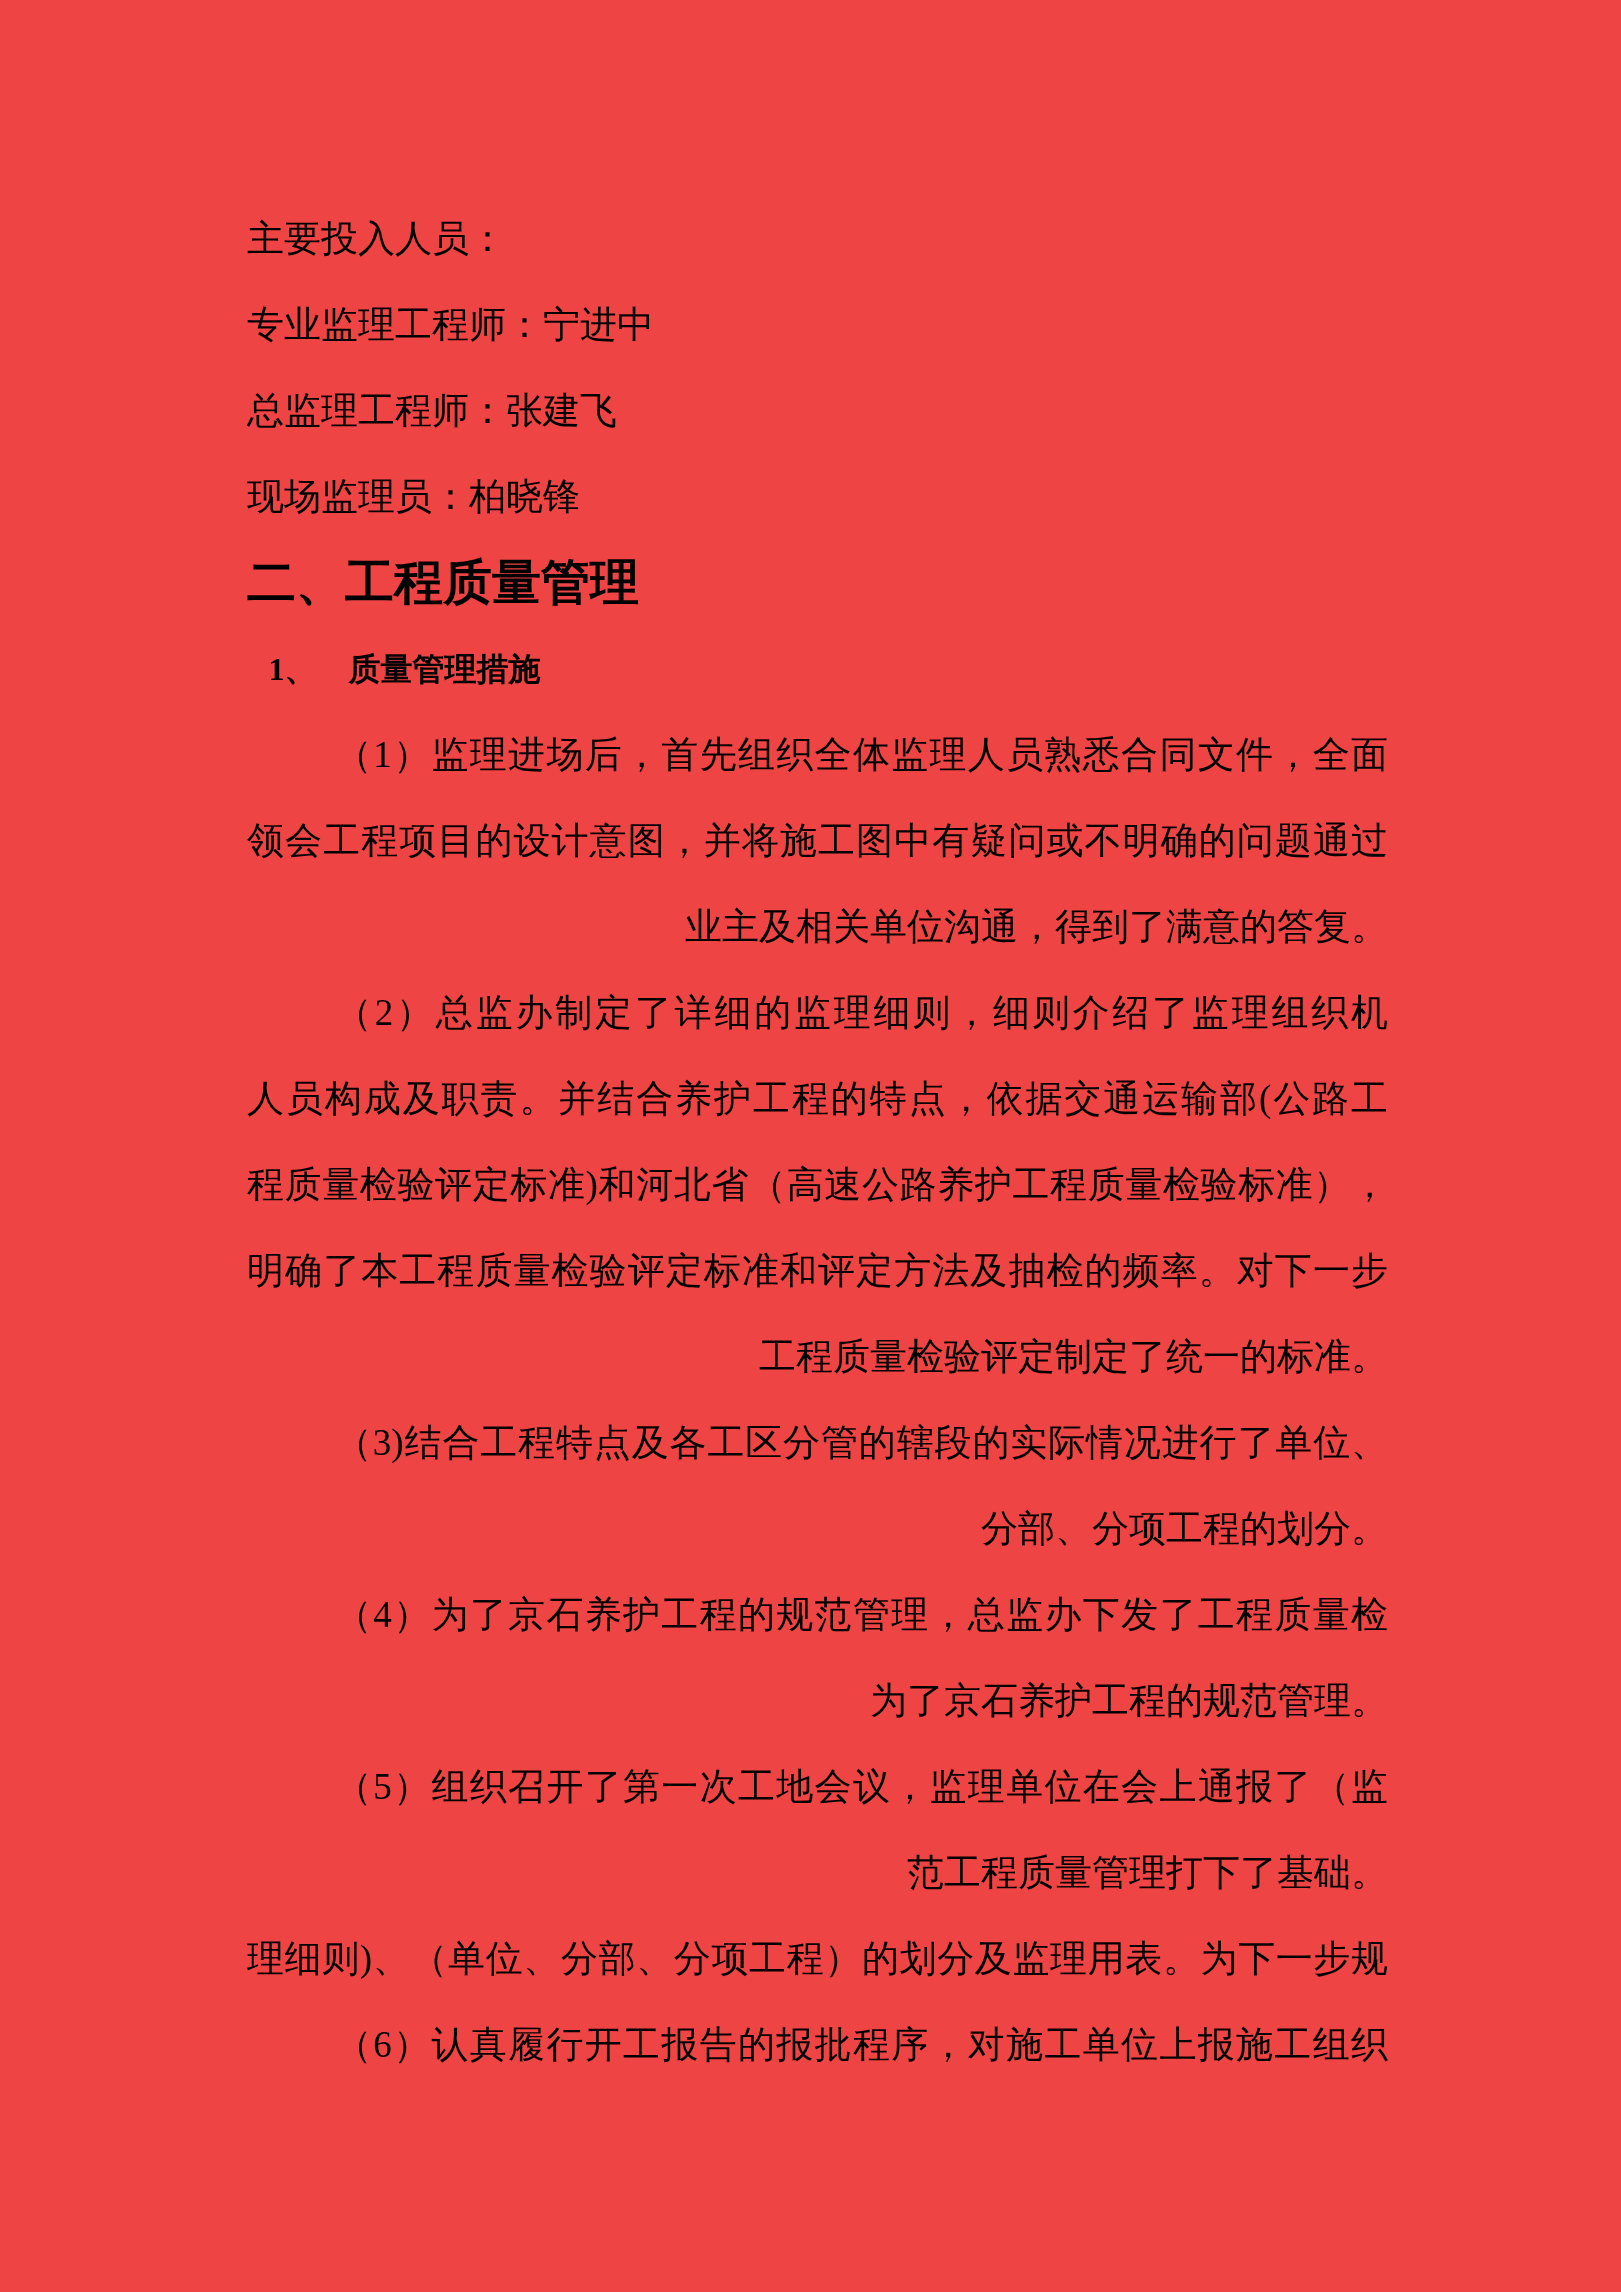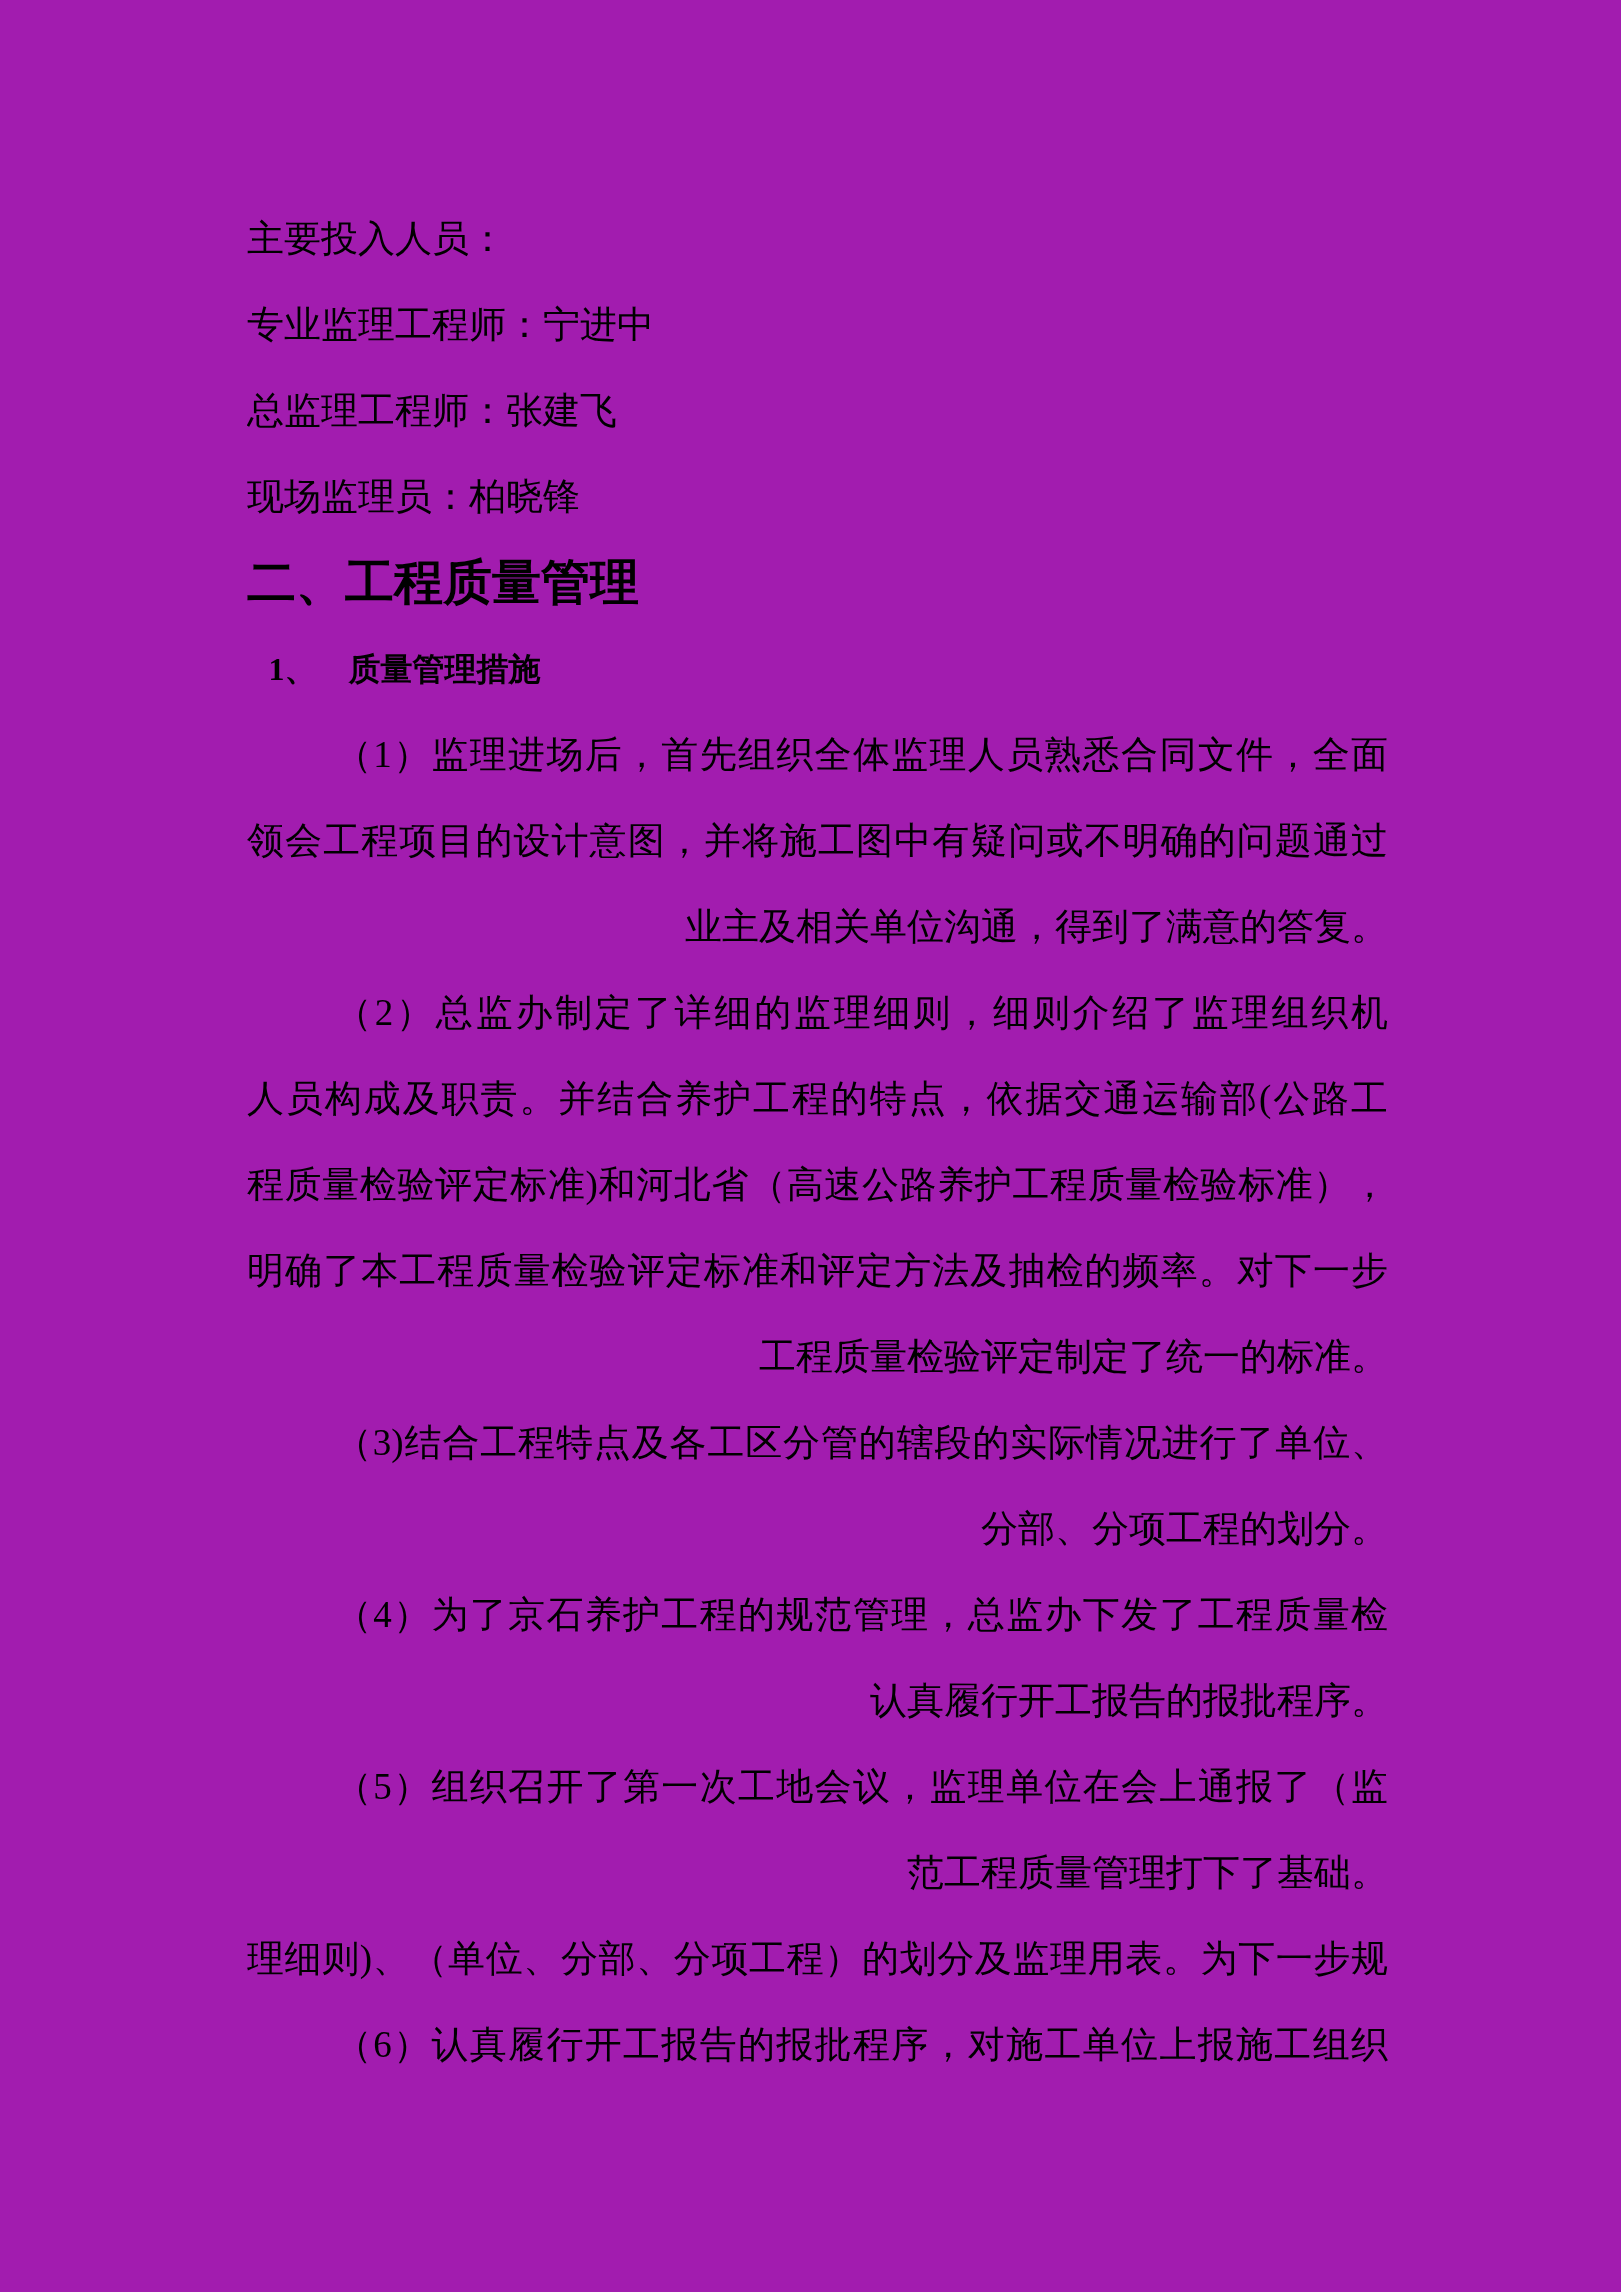--- a/index.html
+++ b/index.html
@@ -4,21 +4,21 @@
 <style>
   html, body {
     margin: 0;
     padding: 0;
     background: #ffffff;
   }
   .page {
     position: relative;
     width: 1621px;
     height: 2293px;
-    background: #a21caf;
+    background: #ef4444;
     overflow: hidden;
     font-family: "Liberation Serif", "DejaVu Serif", serif;
     color: #000000;
   }
   .content {
     position: absolute;
     top: 196px;
     left: 247px;
     width: 1141px;
   }
@@ -68,20 +68,20 @@
       <div class="line style-para-mid">领会工程项目的设计意图，并将施工图中有疑问或不明确的问题通过</div>
       <div class="line style-para-end">业主及相关单位沟通，得到了满意的答复。</div>
       <div class="line style-para-first">（2）总监办制定了详细的监理细则，细则介绍了监理组织机构、</div>
       <div class="line style-para-mid">人员构成及职责。并结合养护工程的特点，依据交通运输部(公路工</div>
       <div class="line style-para-mid">程质量检验评定标准)和河北省（高速公路养护工程质量检验标准），</div>
       <div class="line style-para-mid">明确了本工程质量检验评定标准和评定方法及抽检的频率。对下一步</div>
       <div class="line style-para-end">工程质量检验评定制定了统一的标准。</div>
       <div class="line style-para-first">（3)结合工程特点及各工区分管的辖段的实际情况进行了单位、</div>
       <div class="line style-para-end">分部、分项工程的划分。</div>
       <div class="line style-para-first">（4）为了京石养护工程的规范管理，总监办下发了工程质量检</div>
-      <div class="line style-para-end">认真履行开工报告的报批程序。</div>
+      <div class="line style-para-end">为了京石养护工程的规范管理。</div>
       <div class="line style-para-first">（5）组织召开了第一次工地会议，监理单位在会上通报了（监</div>
       <div class="line style-para-end">范工程质量管理打下了基础。</div>
       <div class="line style-para-mid">理细则)、（单位、分部、分项工程）的划分及监理用表。为下一步规</div>
       <div class="line style-para-first">（6）认真履行开工报告的报批程序，对施工单位上报施工组织</div>
     </div>
 </div>
 
 
 </body></html>

